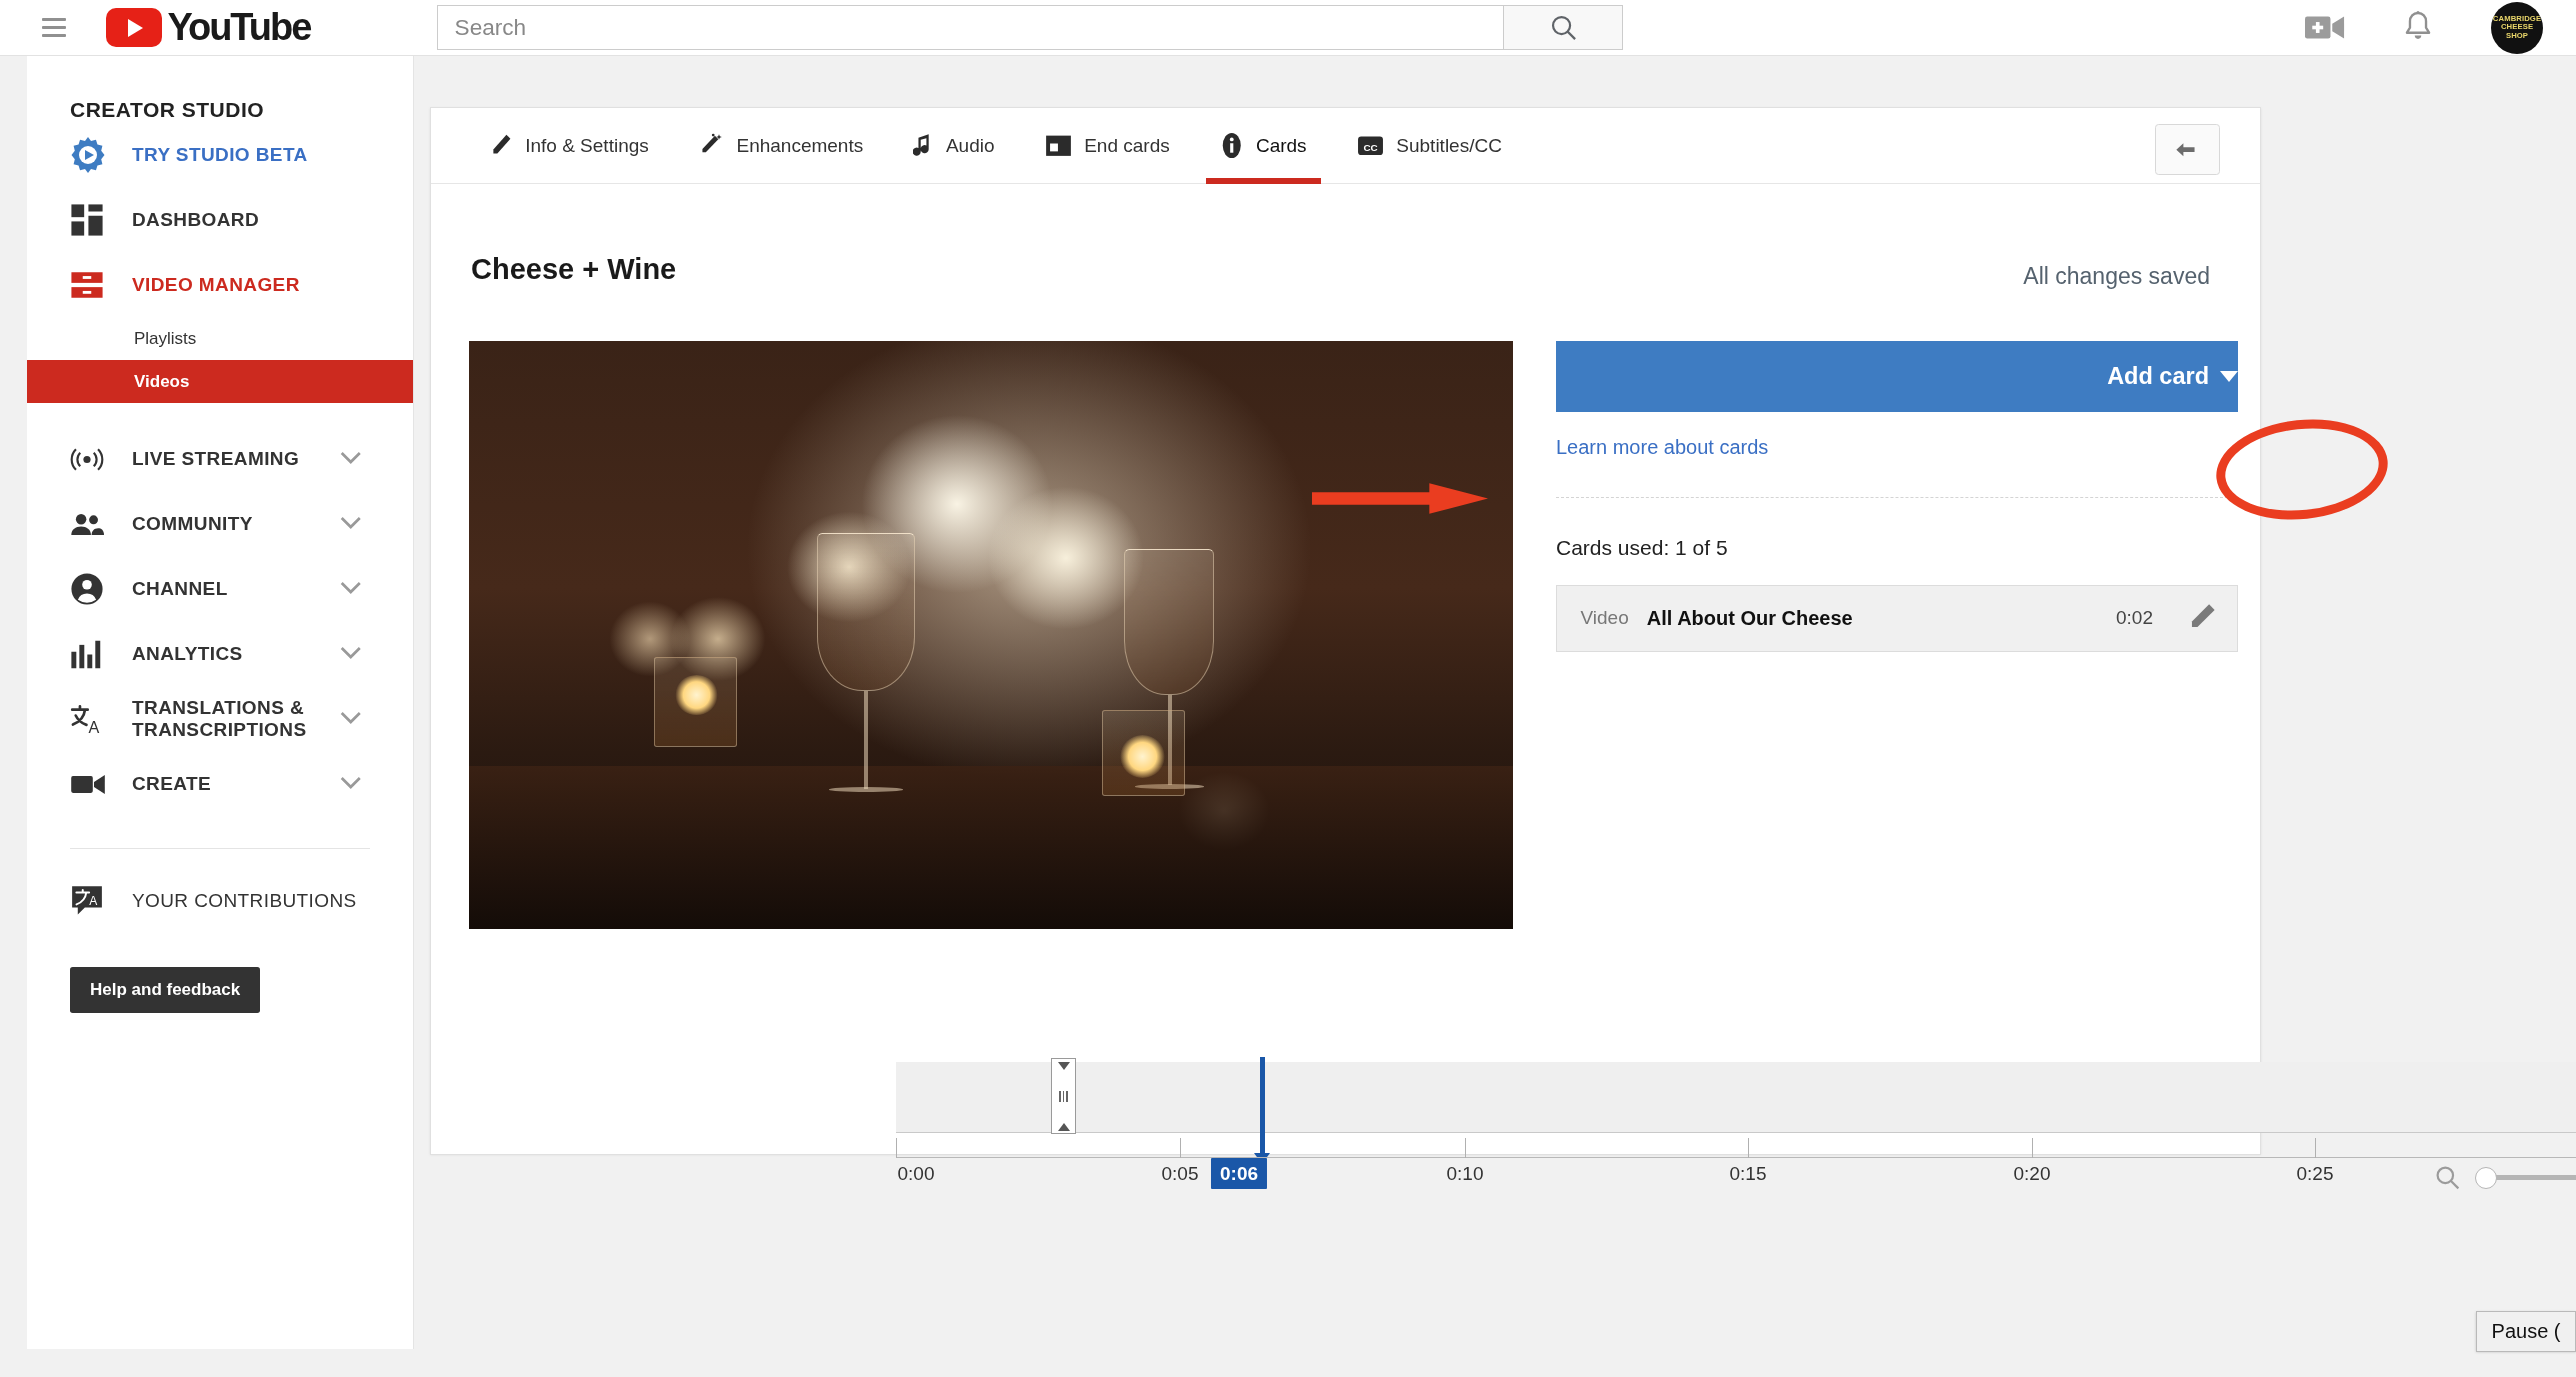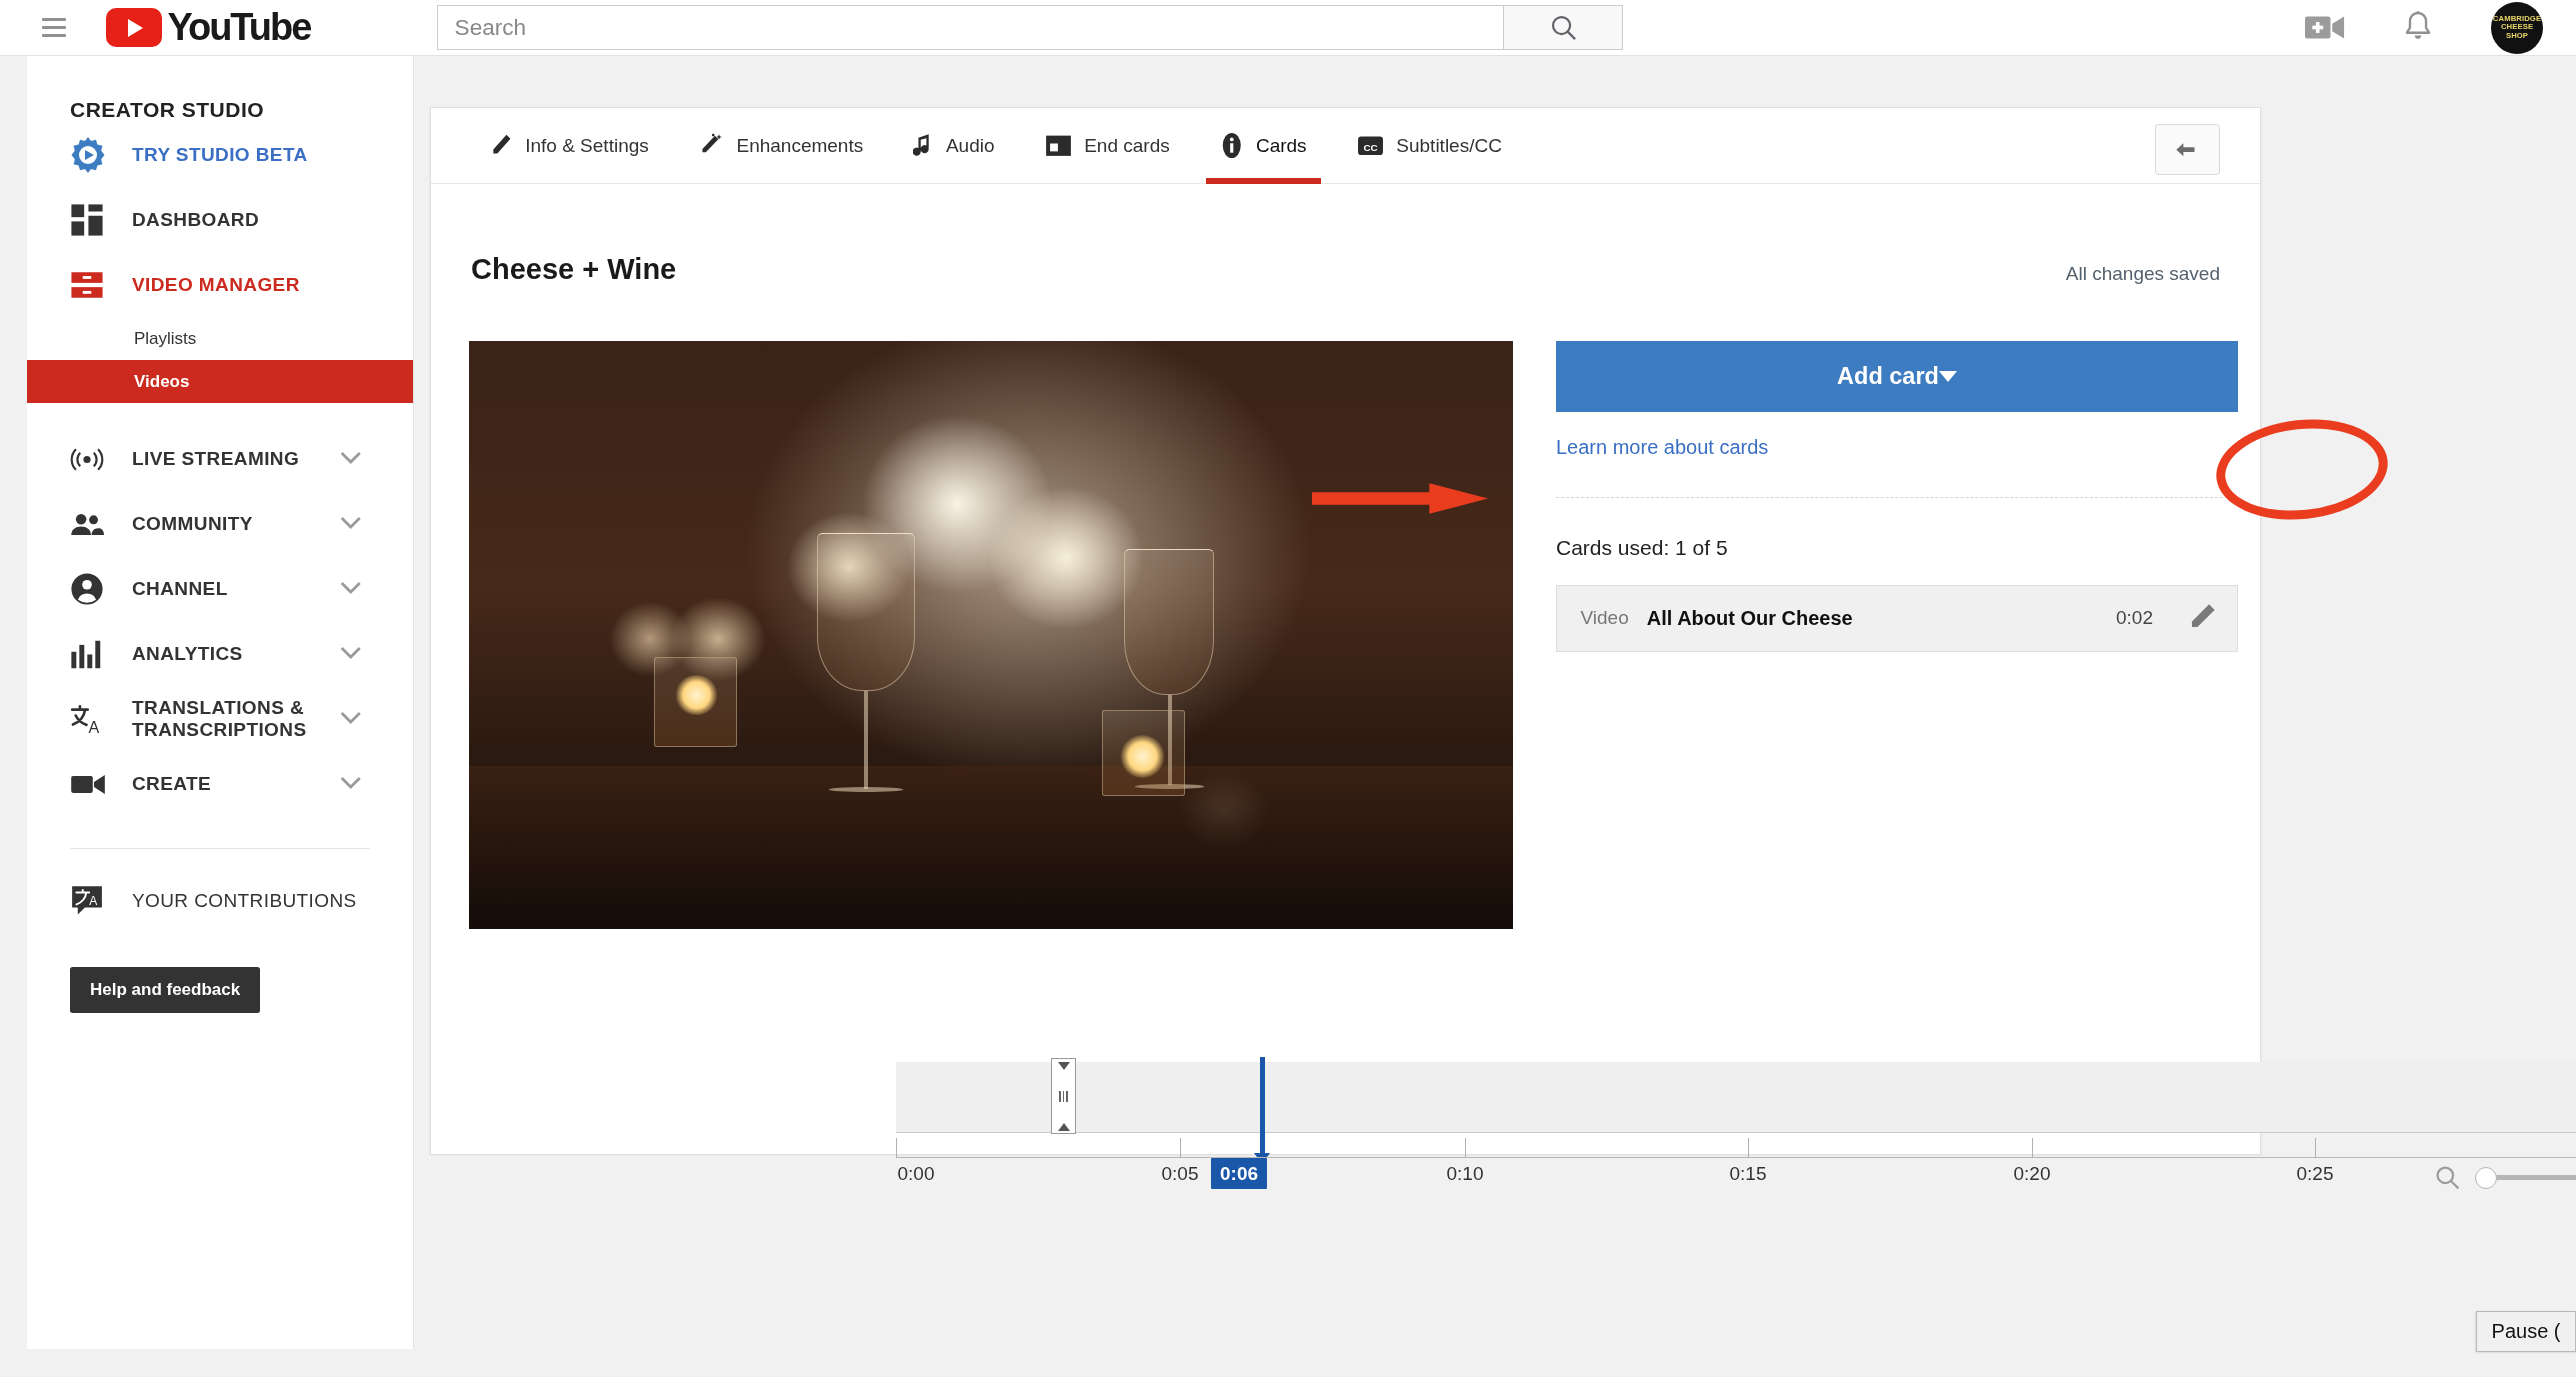--- a/index.html
+++ b/index.html
@@ -99,22 +99,22 @@
   .tab.active::after { content: ""; position: absolute; left: 11px; right: 11px; bottom: 0;
                        height: 5.4px; background: #cc2a1f; }
   .backbtn {
     position: absolute; right: 40px; top: 16.3px; width: 65px; height: 51px;
     border: 0.9px solid #d8d8d8; border-radius: 3.6px; background: #fafafa;
     display: flex; align-items: center; justify-content: center; cursor: pointer;
   }
 
   .vidtitle { position: absolute; left: 40px; top: 145px;
               font-size: 29px; font-weight: bold; color: #1a1a1a; }
-  .saved { position: absolute; right: 40px; top: 155px;
-           font-size: 19px; color: #55626e; }
+  .saved { position: absolute; right: 50px; top: 155px;
+           font-size: 23px; color: #55626e; }
 
   .preview {
     position: absolute; left: 38px; top: 233px; width: 1044px; height: 588px;
     overflow: hidden; background: #1c1410;
   }
   .pv-bg {
     position: absolute; inset: 0;
     background:
       radial-gradient(ellipse 81px 63px at 990px 795px, rgba(255,236,190,.95), rgba(255,215,150,0) 70%),
       radial-gradient(ellipse 63px 54px at 755px 470px, rgba(255,240,205,.9), rgba(255,220,160,0) 72%),
@@ -144,21 +144,21 @@
     border-radius: 2.7px;
   }
   .flame { position: absolute; border-radius: 50%;
            background: radial-gradient(circle, #fff3cf 0%, #ffd780 45%, rgba(255,180,70,0) 72%); }
   .arrow-anno { position: absolute; left: 881px; top: 375px; width: 176px; height: 31px; }
 
   
   .rcol { position: absolute; left: 1125px; top: 233px; width: 682px; }
   .addcard {
     width: 682px; height: 71px; background: #3e7cc2; color: #fff;
-    display: flex; align-items: center; justify-content: center; gap: 0;
+    display: flex; align-items: center; justify-content: flex-end; gap: 11px;
     font-size: 23.5px; font-weight: bold; cursor: pointer; border: none;
     font-family: "Liberation Sans", sans-serif;
   }
   .caret-down { width: 0; height: 0; border-left: 9px solid transparent;
                 border-right: 9px solid transparent; border-top: 11px solid #fff; }
   .learnmore { display: block; margin-top: 23.5px; font-size: 20px; color: #3a6fc4;
                text-decoration: none; cursor: pointer; }
   .dashrule { margin-top: 38px; border-top: 1.8px dashed #d4d4d4; }
   .cardsused { margin-top: 38px; font-size: 21px; color: #222; }
   .cardrow {

